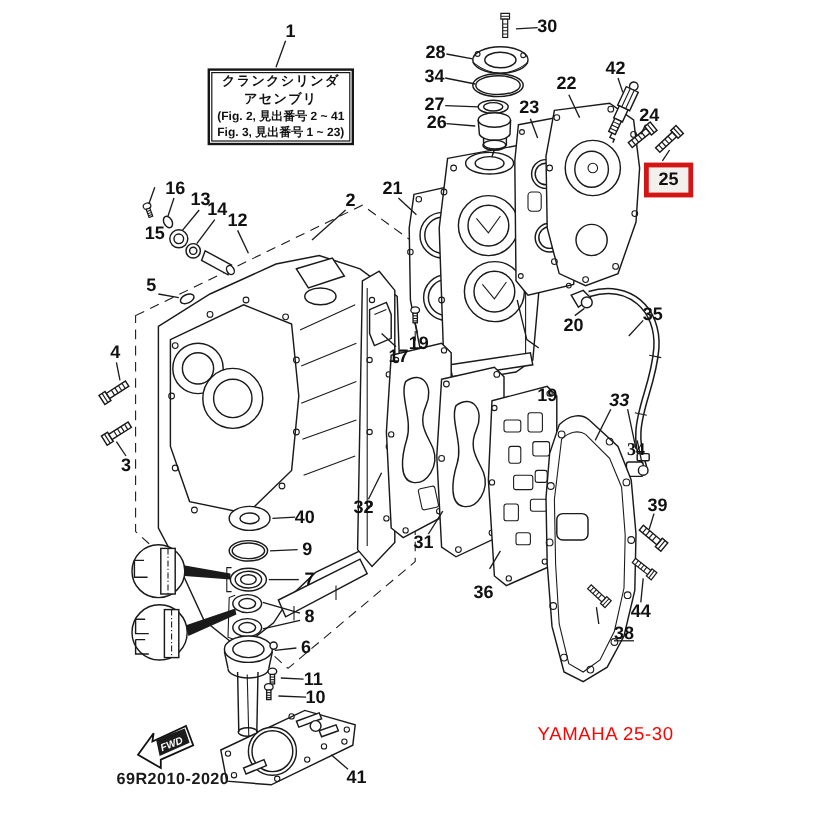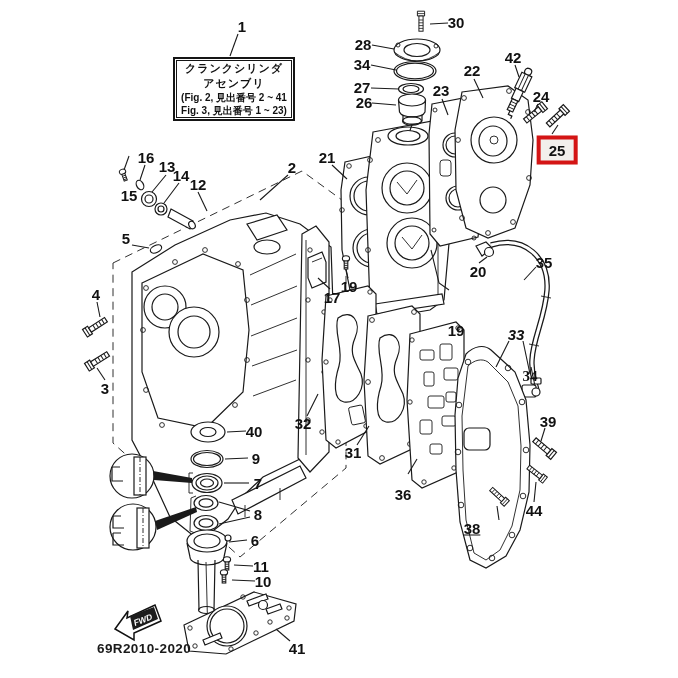--- a/index.html
+++ b/index.html
@@ -420,20 +420,21 @@
 
 <div id="info-box">
   <div class="inner">
     <div class="jp-line">クランクシリンダ</div>
     <div class="jp-line">アセンブリ</div>
     <div class="fig-line">(Fig. 2, 見出番号 2 ~ 41</div>
     <div class="fig-line">Fig. 3, 見出番号 1 ~ 23)</div>
   </div>
 </div>
 
+<div id="yamaha-note" style="color: rgb(254, 0, 0);">YAMAHA 25-30</div>
 <div id="drawing-code">69R2010-2020</div>
 
 <div id="callout-layer">
       <div class="callout" style="left: 242px; top: 26px;">1</div>
       <div class="callout" style="left: 292px; top: 167px;">2</div>
       <div class="callout" style="left: 105px; top: 388px;">3</div>
       <div class="callout" style="left: 96px; top: 294px;">4</div>
       <div class="callout" style="left: 126px; top: 238px;">5</div>
       <div class="callout" style="left: 255px; top: 540px;">6</div>
       <div class="callout" style="left: 258px; top: 483px;">7</div>
@@ -460,20 +461,20 @@
       <div class="callout" style="left: 363px; top: 44px;">28</div>
       <div class="callout" style="left: 362px; top: 64px;">34</div>
       <div class="callout" style="left: 456px; top: 22px;">30</div>
       <div class="callout" style="left: 353px; top: 452px;">31</div>
       <div class="callout" style="left: 303px; top: 423px;">32</div>
       <div class="callout" style="left: 516px; top: 334px; font-style: italic;">33</div>
       <div class="callout" style="left: 530px; top: 376px; font-family: Liberation Serif, serif;">34</div>
       <div class="callout" style="left: 544px; top: 262px;">35</div>
       <div class="callout" style="left: 403px; top: 481px; margin-top: 13px;">36</div>
       <div class="callout" style="left: 534px; top: 510px;">44</div>
-      <div class="callout" style="left: 472px; top: 528px; text-decoration: underline;">38</div>
+      <div class="callout" style="left: 520px; top: 528px; text-decoration: underline;">38</div>
       <div class="callout" style="left: 548px; top: 421px; text-align: center;">39</div>
       <div class="callout" style="left: 254px; top: 431px;">40</div>
       <div class="callout" style="left: 297px; top: 648px;">41</div>
       <div class="callout" style="left: 513px; top: 57px;">42</div>
     </div>
 
 </div>
 
 </body></html>

